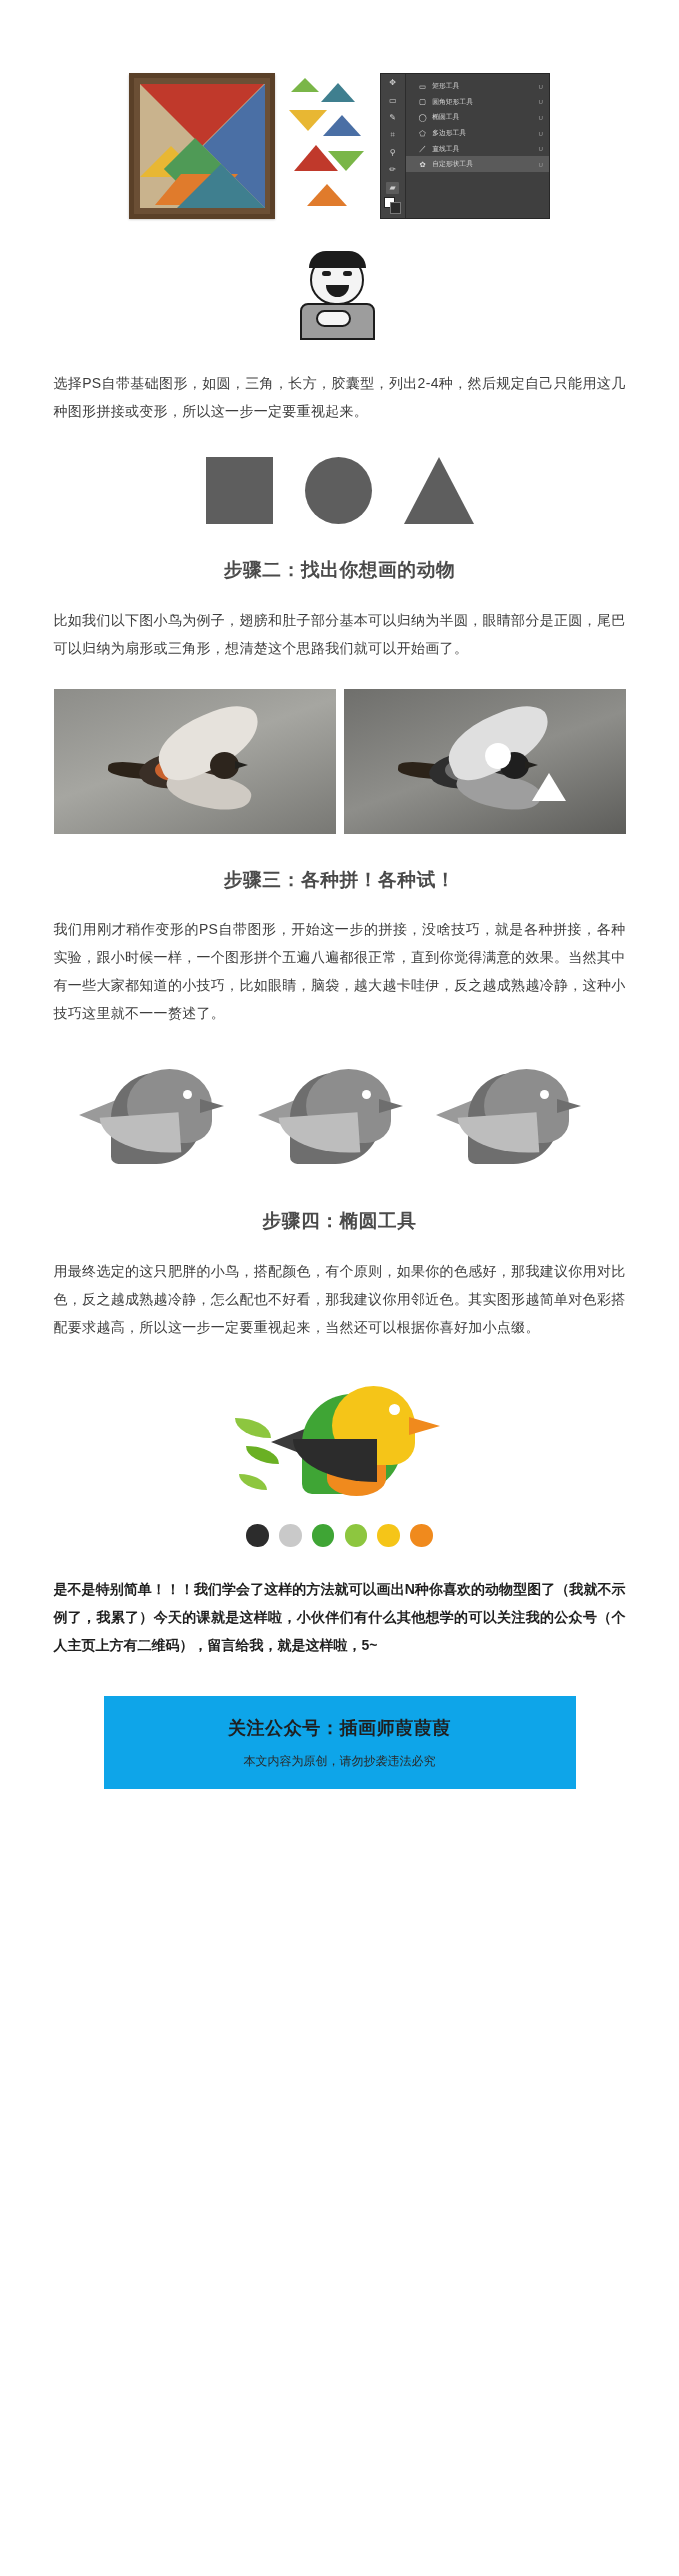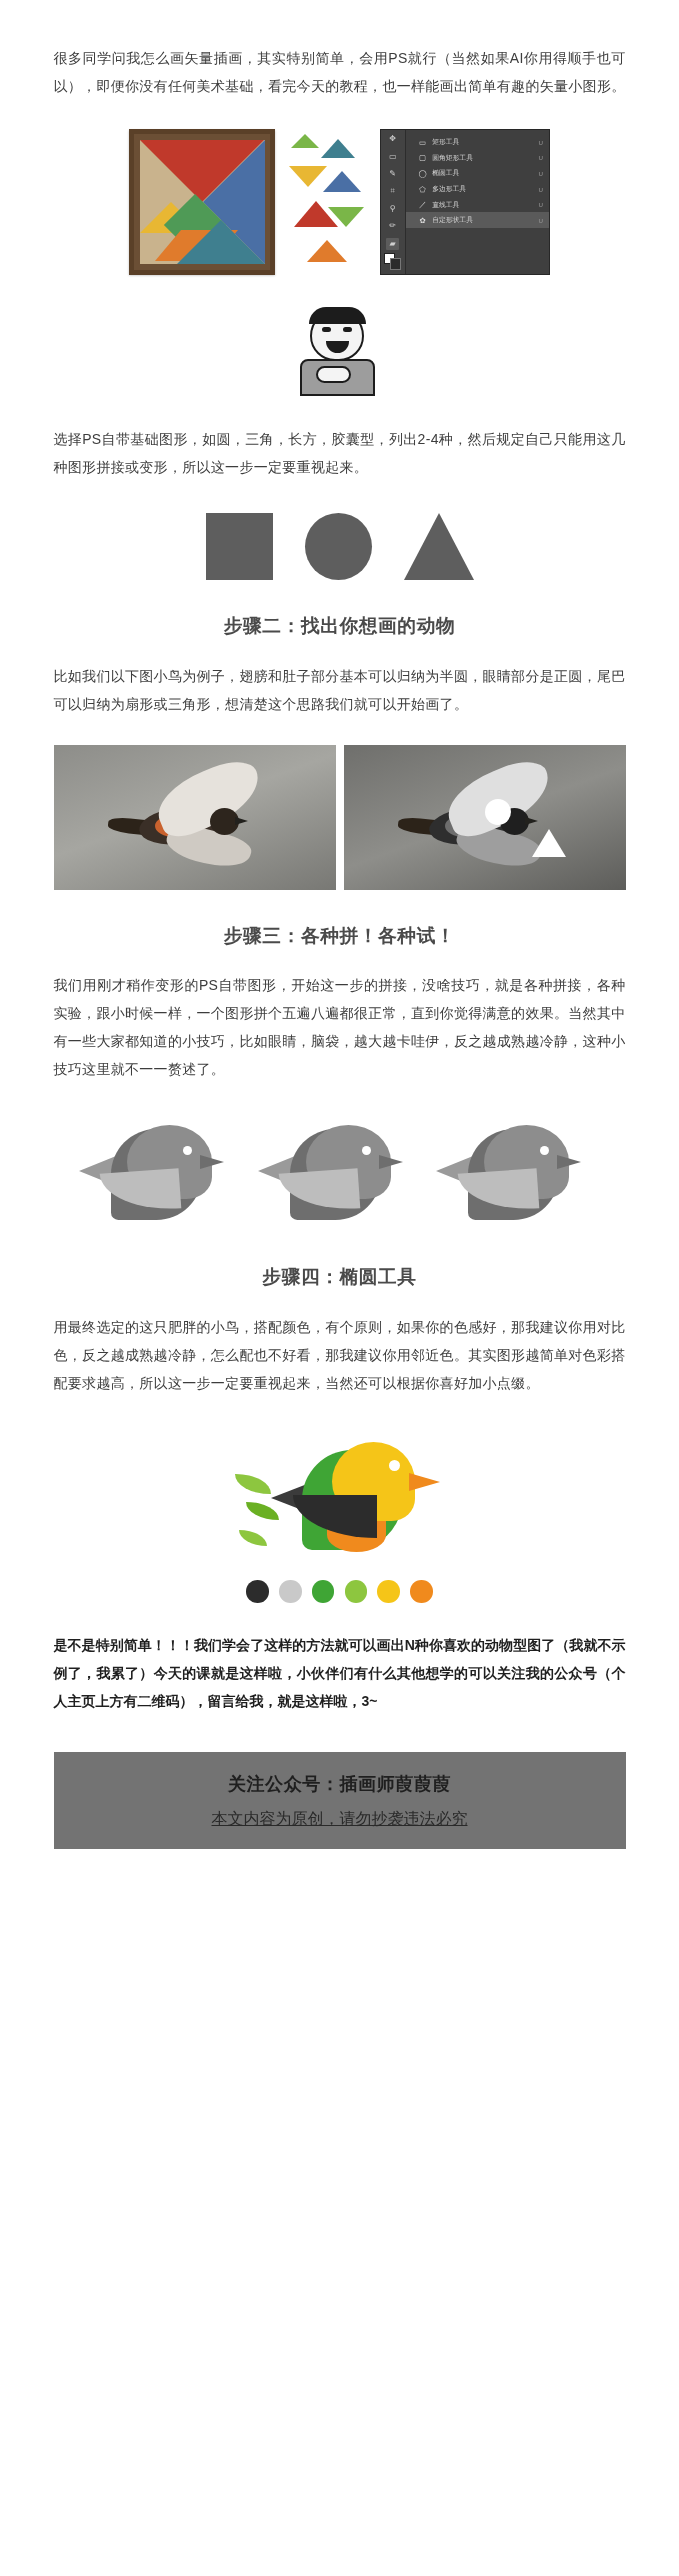--- a/index.html
+++ b/index.html
@@ -382,46 +382,44 @@
     font-size: 14px;
     line-height: 2.0;
     font-weight: bold;
     color: #1f1f1f;
     text-align: justify;
     margin-top: 22.6px;
   }
 
   
   .footer-banner {
-    width: 572px;
+    width: 472px;
     margin: 37px auto 8px auto;
-    background: #737373;
+    background: #0ea5e9;
     padding: 20.4px 11.3px 19px 11.3px;
     text-align: center;
   }
   .fb-title {
     font-size: 18px;
     font-weight: bold;
     color: #1f1f1f;
     letter-spacing: 0.6px;
   }
   .fb-sub {
     margin-top: 12.4px;
-    font-size: 16px;
+    font-size: 12px;
     color: #2a2a2a;
-    text-decoration: underline;
   }
 </style>
 </head>
 <body>
 
 <div class="page">
   <div class="content">
 
-    <p class="para">很多同学问我怎么画矢量插画，其实特别简单，会用PS就行（当然如果AI你用得顺手也可以），即便你没有任何美术基础，看完今天的教程，也一样能画出简单有趣的矢量小图形。</p>
 
     <div class="img-row-1">
       <div class="tangram-frame">
         <div class="tangram-inner">
           <div class="tg tg1"></div>
           <div class="tg tg2"></div>
           <div class="tg tg3"></div>
           <div class="tg tg4"></div>
           <div class="tg tg5"></div>
           <div class="tg tg6"></div>
@@ -580,21 +578,21 @@
     </div>
     <div class="swatch-row">
       <span class="swatch" style="background:#2c2c2c"></span>
       <span class="swatch" style="background:#c9c9c9"></span>
       <span class="swatch" style="background:#3fa535"></span>
       <span class="swatch" style="background:#8dc63f"></span>
       <span class="swatch" style="background:#f5c518"></span>
       <span class="swatch" style="background:#f08a1d"></span>
     </div>
 
-    <p class="final-para">是不是特别简单！！！我们学会了这样的方法就可以画出N种你喜欢的动物型图了（我就不示例了，我累了）今天的课就是这样啦，小伙伴们有什么其他想学的可以关注我的公众号（个人主页上方有二维码），留言给我，就是这样啦，3~</p>
+    <p class="final-para">是不是特别简单！！！我们学会了这样的方法就可以画出N种你喜欢的动物型图了（我就不示例了，我累了）今天的课就是这样啦，小伙伴们有什么其他想学的可以关注我的公众号（个人主页上方有二维码），留言给我，就是这样啦，5~</p>
   </div>
 
   <div class="footer-banner">
     <div class="fb-title">关注公众号：插画师葭葭葭</div>
     <div class="fb-sub">本文内容为原创，请勿抄袭违法必究</div>
   </div>
 </div>
 
 
 </body></html>

